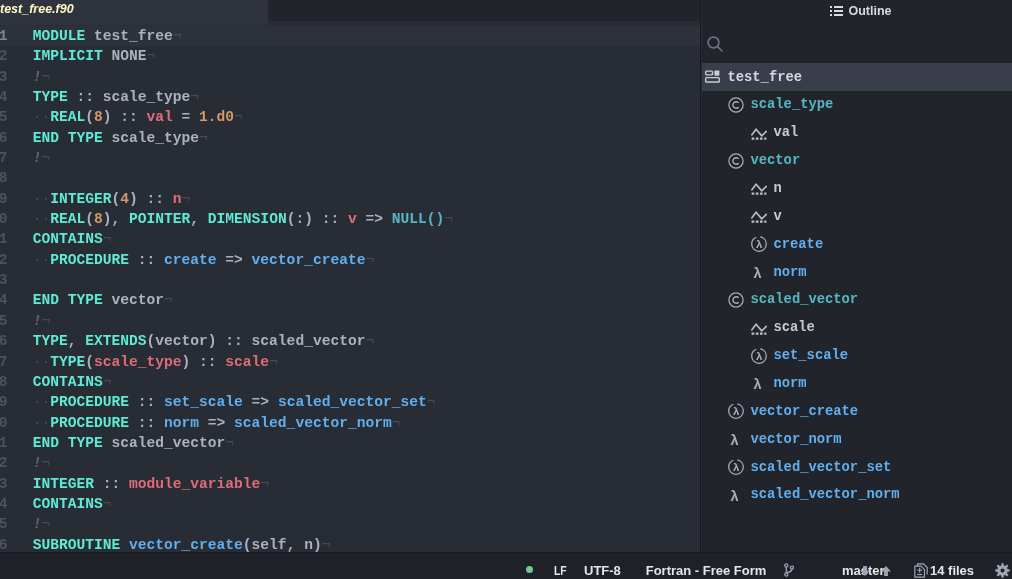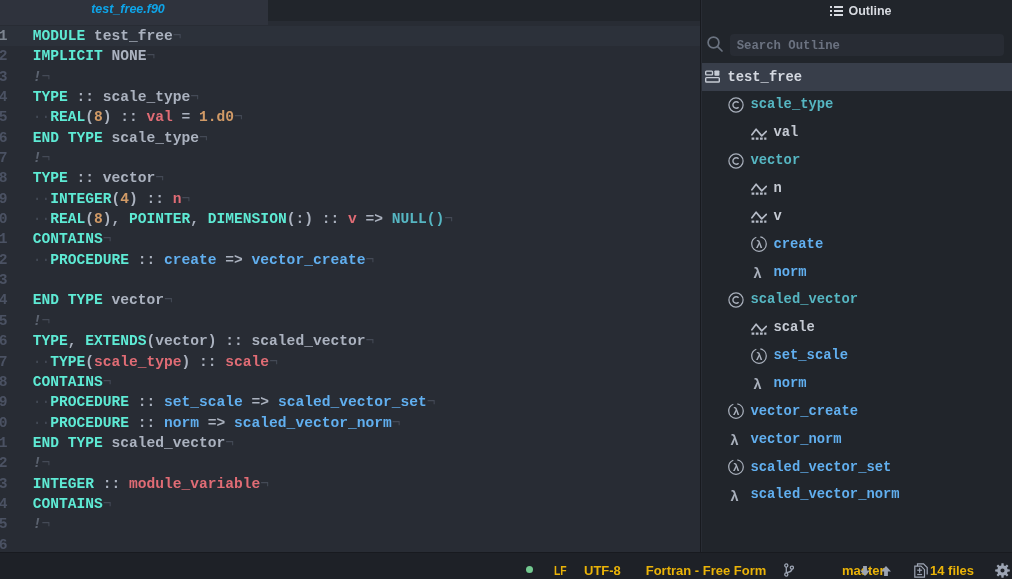--- a/index.html
+++ b/index.html
@@ -1,89 +1,88 @@
 <!DOCTYPE html>
 <html><head><meta charset="utf-8"><title>t</title><style>
 *{margin:0;padding:0;box-sizing:border-box}
 html,body{width:1012px;height:579px;overflow:hidden;background:#282c34}
 #app{position:relative;width:1012px;height:579px;font-family:"Liberation Mono",monospace}
 #editor{position:absolute;left:0;top:0;width:701px;height:552px;background:#282c34;border-right:1px solid #181a1f;overflow:hidden}
 #tabstrip{position:absolute;left:0;top:0;width:100%;height:21px;background:#21252b}
-#tab{position:absolute;left:0;top:0;width:268px;height:25px;background:#2f333d;color:#0ea5e9;font:italic bold 12.5px "Liberation Sans",sans-serif;text-align:center;line-height:19px;padding-right:12px}
+#tab{position:absolute;left:0;top:0;width:268px;height:25px;background:#2f333d;color:#fef9c3;font:italic bold 12.5px "Liberation Sans",sans-serif;text-align:left;line-height:19px;padding-right:12px}
 #code{position:absolute;left:0;top:26px;width:100%;font-size:14.6px;font-weight:bold}
 .ln{position:relative;height:20.345px;line-height:20.345px;white-space:pre}
 .cur{background:#2c313a}
 .n{position:absolute;left:-32px;width:39.5px;text-align:right;color:#4b5263}
 .an{color:#7d8590}
 .t0{position:absolute;left:32.65px;top:0}
 .k{color:#5eead4}.t{color:#abb2bf}.r{color:#e06c75}.o{color:#d19a66}.b{color:#61afef}.c{color:#56b6c2}
 .m{color:#5c6370;font-style:italic}.w{color:#444a56;font-weight:normal}
 #panel{position:absolute;left:702px;top:0;width:310px;height:552px;background:#21252b}
 #phead{position:absolute;left:4px;top:0;width:100%;height:22px;display:flex;align-items:center;justify-content:center;gap:5px;color:#d7dae0;font:bold 12.5px "Liberation Sans",sans-serif}
 #pinput{position:absolute;left:27.7px;top:33.8px;width:274px;height:21.8px;background:#282c34;border-radius:4px;color:#6b7280;font-size:12.3px;line-height:25px;padding-left:7px;font-weight:bold}
 #mag{position:absolute;left:4px;top:35px}
 #plist{position:absolute;left:0;top:63.1px;width:100%}
 .orow{display:flex;align-items:center;height:27.86px;font-size:13.8px;font-weight:bold}
 .osel{background:#383e4a}
 .oic{width:16px;margin-right:7px;display:flex;align-items:center;justify-content:center}
 .olbl.sel,.olbl{color:#d4d8e0}
 .tl{color:#56b6c2}.vv{color:#c5cad3}.bb{color:#61afef}
-#status{position:absolute;left:0;top:552px;width:1012px;height:27px;background:#1e2127;border-top:1px solid #181a1f;font:bold 13px "Liberation Sans",sans-serif;color:#eab308}
+#status{position:absolute;left:0;top:552px;width:1012px;height:27px;background:#1e2127;border-top:1px solid #181a1f;font:bold 13px "Liberation Sans",sans-serif;color:#e5e5e5}
 .si{position:absolute;top:8.5px;line-height:17px;white-space:nowrap}
 .sx{display:inline-block;transform-origin:0 50%}
 </style></head><body>
 <div id="app">
 <div id="editor">
 <div id="tabstrip"></div>
 <div id="tab">test_free.f90</div>
 <div id="code">
 <div class="ln cur"><span class="n an">1</span><span class="t0"><span class="k">MODULE</span><span class="t"> test_free</span><span class="w">¬</span></span></div>
 <div class="ln"><span class="n">2</span><span class="t0"><span class="k">IMPLICIT</span><span class="t"> NONE</span><span class="w">¬</span></span></div>
 <div class="ln"><span class="n">3</span><span class="t0"><span class="m">!</span><span class="w">¬</span></span></div>
 <div class="ln"><span class="n">4</span><span class="t0"><span class="k">TYPE</span><span class="t"> :: scale_type</span><span class="w">¬</span></span></div>
 <div class="ln"><span class="n">5</span><span class="t0"><span class="w">··</span><span class="k">REAL</span><span class="t">(</span><span class="o">8</span><span class="t">) :: </span><span class="r">val</span><span class="t"> = </span><span class="o">1.d0</span><span class="w">¬</span></span></div>
 <div class="ln"><span class="n">6</span><span class="t0"><span class="k">END TYPE</span><span class="t"> scale_type</span><span class="w">¬</span></span></div>
 <div class="ln"><span class="n">7</span><span class="t0"><span class="m">!</span><span class="w">¬</span></span></div>
-<div class="ln"><span class="n">8</span><span class="t0"><span class="k">TYPE</span><span class="t"> :: vector</span><span class="w">¬</span></span></div>
+<div class="ln"><span class="n">8</span></div>
 <div class="ln"><span class="n">9</span><span class="t0"><span class="w">··</span><span class="k">INTEGER</span><span class="t">(</span><span class="o">4</span><span class="t">) :: </span><span class="r">n</span><span class="w">¬</span></span></div>
 <div class="ln"><span class="n">10</span><span class="t0"><span class="w">··</span><span class="k">REAL</span><span class="t">(</span><span class="o">8</span><span class="t">), </span><span class="k">POINTER</span><span class="t">, </span><span class="k">DIMENSION</span><span class="t">(:) :: </span><span class="r">v</span><span class="t"> =&gt; </span><span class="c">NULL()</span><span class="w">¬</span></span></div>
 <div class="ln"><span class="n">11</span><span class="t0"><span class="k">CONTAINS</span><span class="w">¬</span></span></div>
 <div class="ln"><span class="n">12</span><span class="t0"><span class="w">··</span><span class="k">PROCEDURE</span><span class="t"> :: </span><span class="b">create</span><span class="t"> =&gt; </span><span class="b">vector_create</span><span class="w">¬</span></span></div>
 <div class="ln"><span class="n">13</span></div>
 <div class="ln"><span class="n">14</span><span class="t0"><span class="k">END TYPE</span><span class="t"> vector</span><span class="w">¬</span></span></div>
 <div class="ln"><span class="n">15</span><span class="t0"><span class="m">!</span><span class="w">¬</span></span></div>
 <div class="ln"><span class="n">16</span><span class="t0"><span class="k">TYPE</span><span class="t">, </span><span class="k">EXTENDS</span><span class="t">(vector) :: scaled_vector</span><span class="w">¬</span></span></div>
 <div class="ln"><span class="n">17</span><span class="t0"><span class="w">··</span><span class="k">TYPE</span><span class="t">(</span><span class="r">scale_type</span><span class="t">) :: </span><span class="r">scale</span><span class="w">¬</span></span></div>
 <div class="ln"><span class="n">18</span><span class="t0"><span class="k">CONTAINS</span><span class="w">¬</span></span></div>
 <div class="ln"><span class="n">19</span><span class="t0"><span class="w">··</span><span class="k">PROCEDURE</span><span class="t"> :: </span><span class="b">set_scale</span><span class="t"> =&gt; </span><span class="b">scaled_vector_set</span><span class="w">¬</span></span></div>
 <div class="ln"><span class="n">20</span><span class="t0"><span class="w">··</span><span class="k">PROCEDURE</span><span class="t"> :: </span><span class="b">norm</span><span class="t"> =&gt; </span><span class="b">scaled_vector_norm</span><span class="w">¬</span></span></div>
 <div class="ln"><span class="n">21</span><span class="t0"><span class="k">END TYPE</span><span class="t"> scaled_vector</span><span class="w">¬</span></span></div>
 <div class="ln"><span class="n">22</span><span class="t0"><span class="m">!</span><span class="w">¬</span></span></div>
 <div class="ln"><span class="n">23</span><span class="t0"><span class="k">INTEGER</span><span class="t"> :: </span><span class="r">module_variable</span><span class="w">¬</span></span></div>
 <div class="ln"><span class="n">24</span><span class="t0"><span class="k">CONTAINS</span><span class="w">¬</span></span></div>
 <div class="ln"><span class="n">25</span><span class="t0"><span class="m">!</span><span class="w">¬</span></span></div>
-<div class="ln"><span class="n">26</span></div>
+<div class="ln"><span class="n">26</span><span class="t0"><span class="k">SUBROUTINE</span><span class="t"> </span><span class="b">vector_create</span><span class="t">(self, n)</span><span class="w">¬</span></span></div>
 </div>
 </div>
 <div id="panel">
 <div id="phead"><svg width="13" height="12" viewBox="0 0 13 12">
           <g fill="#d7dae0">
             <rect x="0" y="1" width="2" height="2"></rect>
             <rect x="4" y="1" width="9" height="2"></rect>
             <rect x="0" y="5" width="2" height="2"></rect>
             <rect x="4" y="5" width="9" height="2"></rect>
             <rect x="0" y="9" width="2" height="2"></rect>
             <rect x="4" y="9" width="9" height="2"></rect>
           </g>
         </svg>Outline</div>
 <svg id="mag" width="18" height="18" viewBox="0 0 18 18">
         <circle cx="7.5" cy="7.5" r="5.4" fill="none" stroke="#6b7380" stroke-width="1.7"></circle>
         <line x1="11.6" y1="11.6" x2="16" y2="16" stroke="#6b7380" stroke-width="1.7" stroke-linecap="round"></line>
       </svg>
-<div id="pinput">Search Outline</div>
 <div id="plist">
 <div class="orow osel" style="padding-left:2.5px">
           <span class="oic">
             <svg width="16" height="14" viewBox="0 0 16 14">
               <rect x="0.7" y="1.1" width="6.8" height="3.8" rx="0.8" fill="none" stroke="#c6cbd4" stroke-width="1.4"></rect>
               <rect x="9.4" y="0.4" width="5" height="5.3" rx="0.8" fill="#c6cbd4"></rect>
               <rect x="0.7" y="7.6" width="13.6" height="4.4" rx="0.8" fill="none" stroke="#c6cbd4" stroke-width="1.4"></rect>
             </svg>
           </span>
           <span class="olbl sel">test_free</span>

